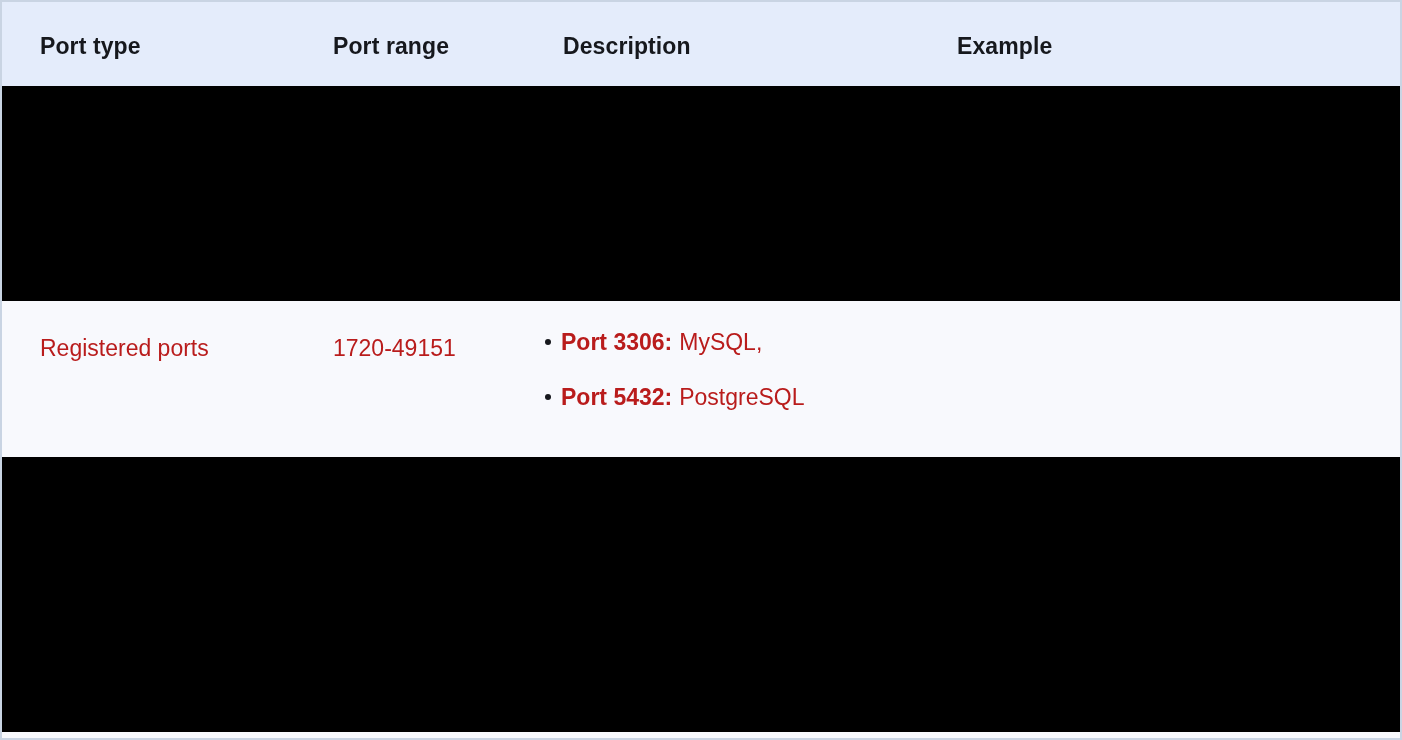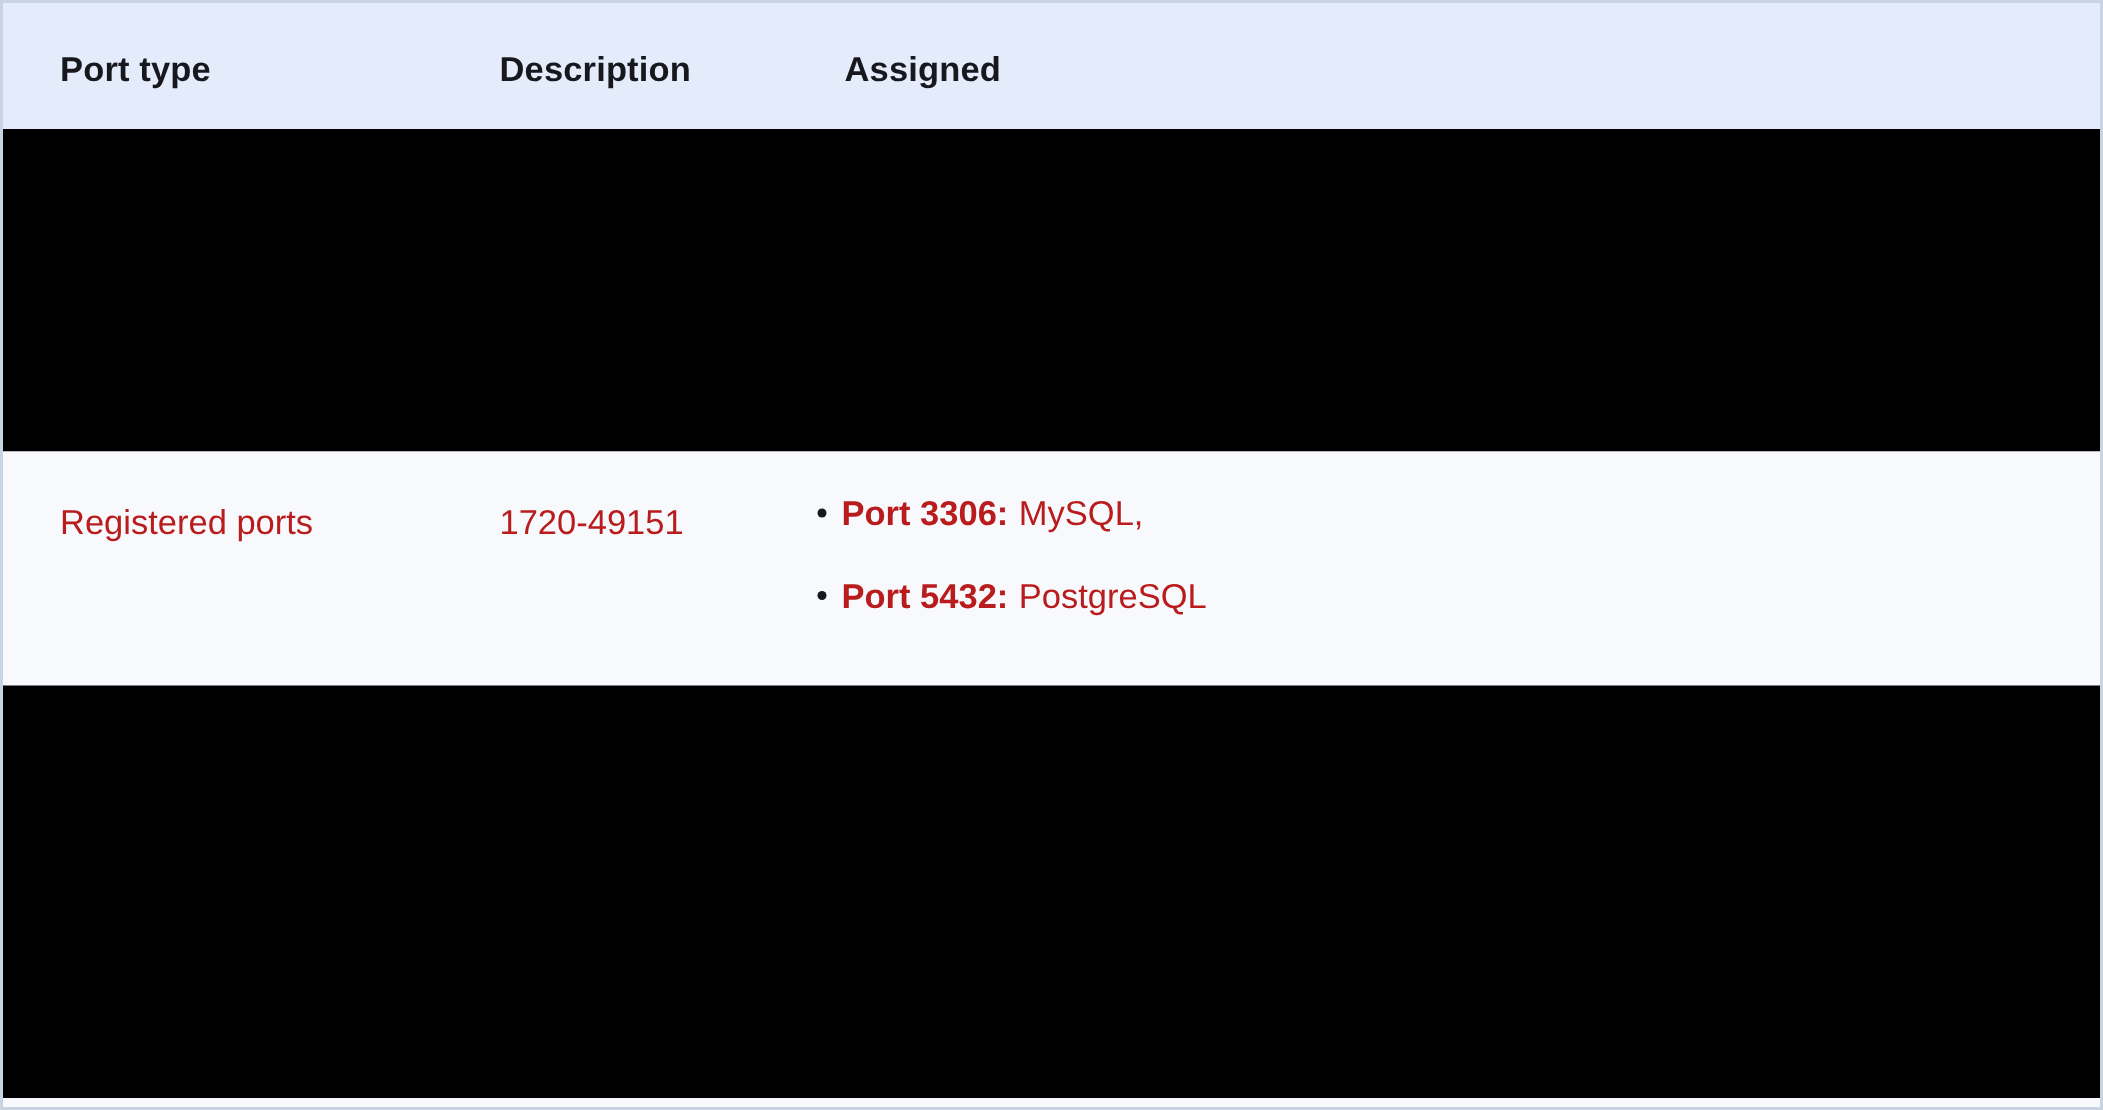--- a/index.html
+++ b/index.html
@@ -98,22 +98,23 @@
     background: #f8f9fd;
   }
 </style>
 </head>
 <body>
 
 <div class="table-wrap">
 
   <div class="thead">
     <div class="th">Port type</div>
+    <div class="th">Port range</div>
     <div class="th">Description</div>
-    <div class="th">Assigned</div>
+    <div class="th">Example</div>
   </div>
 
   <div class="redacted redacted-1"></div>
 
   <div class="trow">
     <div class="td">Registered ports</div>
     <div class="td">1720-49151</div>
     <div class="td examples">
       <div class="example-item">
         <span class="bullet"></span>

